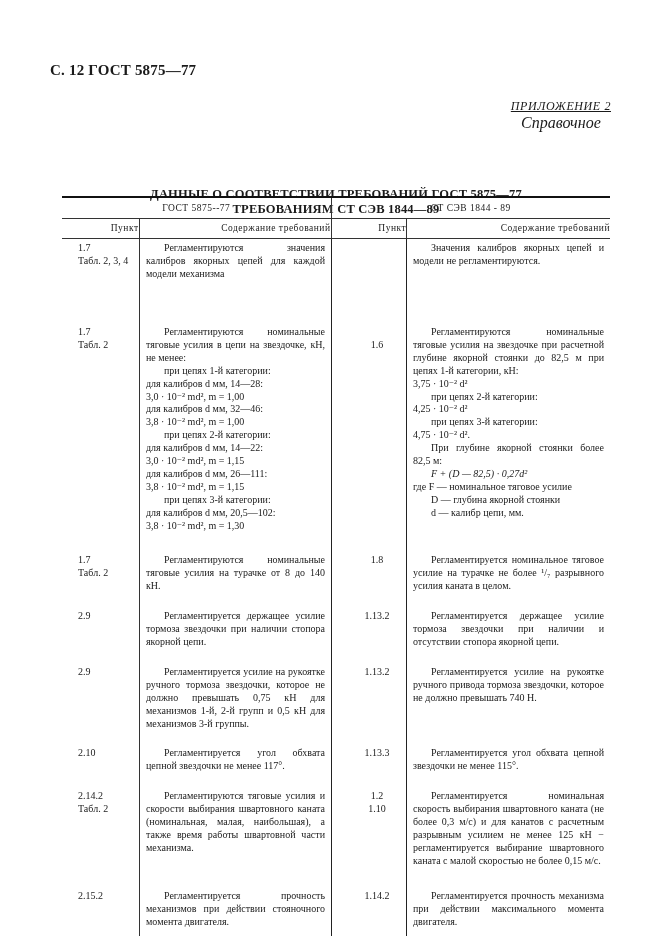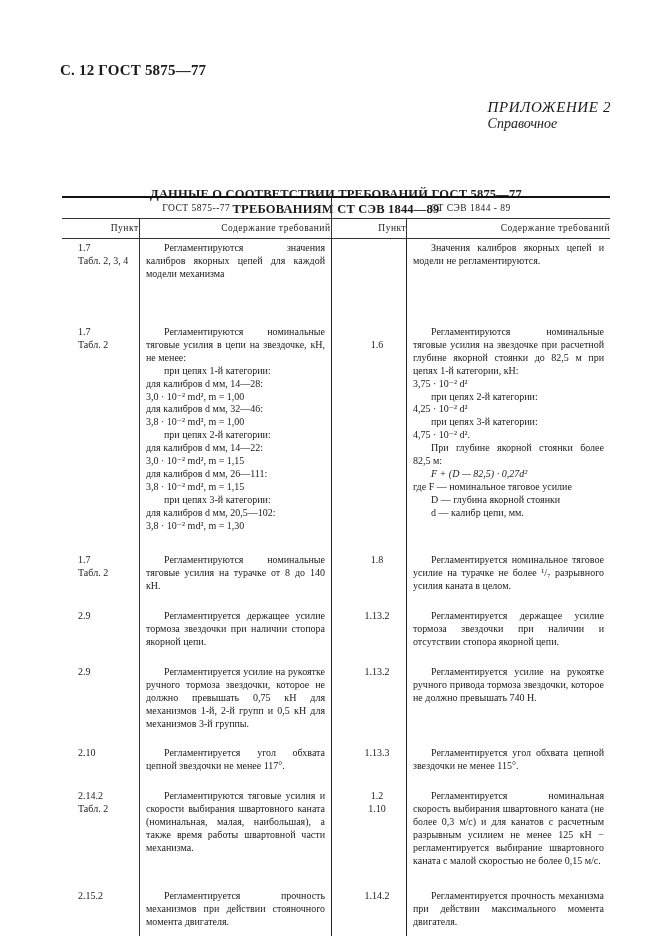--- a/index.html
+++ b/index.html
@@ -1,21 +1,21 @@
 <!DOCTYPE html>
 <html><head>
 <meta charset="utf-8">
 <style>
   html, body { margin: 0; padding: 0; background: #ffffff; }
   body { width: 661px; height: 936px; position: relative; overflow: hidden;
          font-family: "Liberation Serif", "DejaVu Serif", serif; color: #1a1a1a; }
-  .page-header { position: absolute; left: 60px; top: 62px; font-size: 15px; font-weight: bold; letter-spacing: 0.2px; }
+  .page-header { position: absolute; left: 50px; top: 62px; font-size: 15px; font-weight: bold; letter-spacing: 0.2px; }
   .appendix { position: absolute; right: 50px; top: 99px; text-align: left; font-style: italic; }
-  .appendix .a1 { font-size: 15px; letter-spacing: 0.6px; }
-  .appendix .a2 { font-size: 14px; margin-left: 0px; }
+  .appendix .a1 { font-size: 12px; letter-spacing: 0.6px; text-decoration: underline; }
+  .appendix .a2 { font-size: 16px; margin-left: 0px; text-align: center; }
   .doc-title { position: absolute; left: 62px; width: 548px; top: 154px; text-align: center;
                font-size: 12.5px; font-weight: bold; line-height: 15px; letter-spacing: 0.2px; margin-top: 33px; }
   .table { position: absolute; left: 62px; top: 196px; width: 548px; }
   .thick { border-top: 2px solid #111; }
   .hdr1 { display: flex; height: 20px; border-bottom: 1px solid #333; }
   .hdr1 div { font-size: 9.5px; text-align: center; line-height: 20px; color: #222; letter-spacing: 0.5px; }
   .hdr2 { display: flex; height: 19px; border-bottom: 1px solid #333; }
   .hdr2 div { font-size: 9.5px; text-align: right; line-height: 19px; color: #222; letter-spacing: 0.5px; }
   .c1 { width: 77px; }
   .c2 { width: 192px; border-left: 1px solid #333; }

